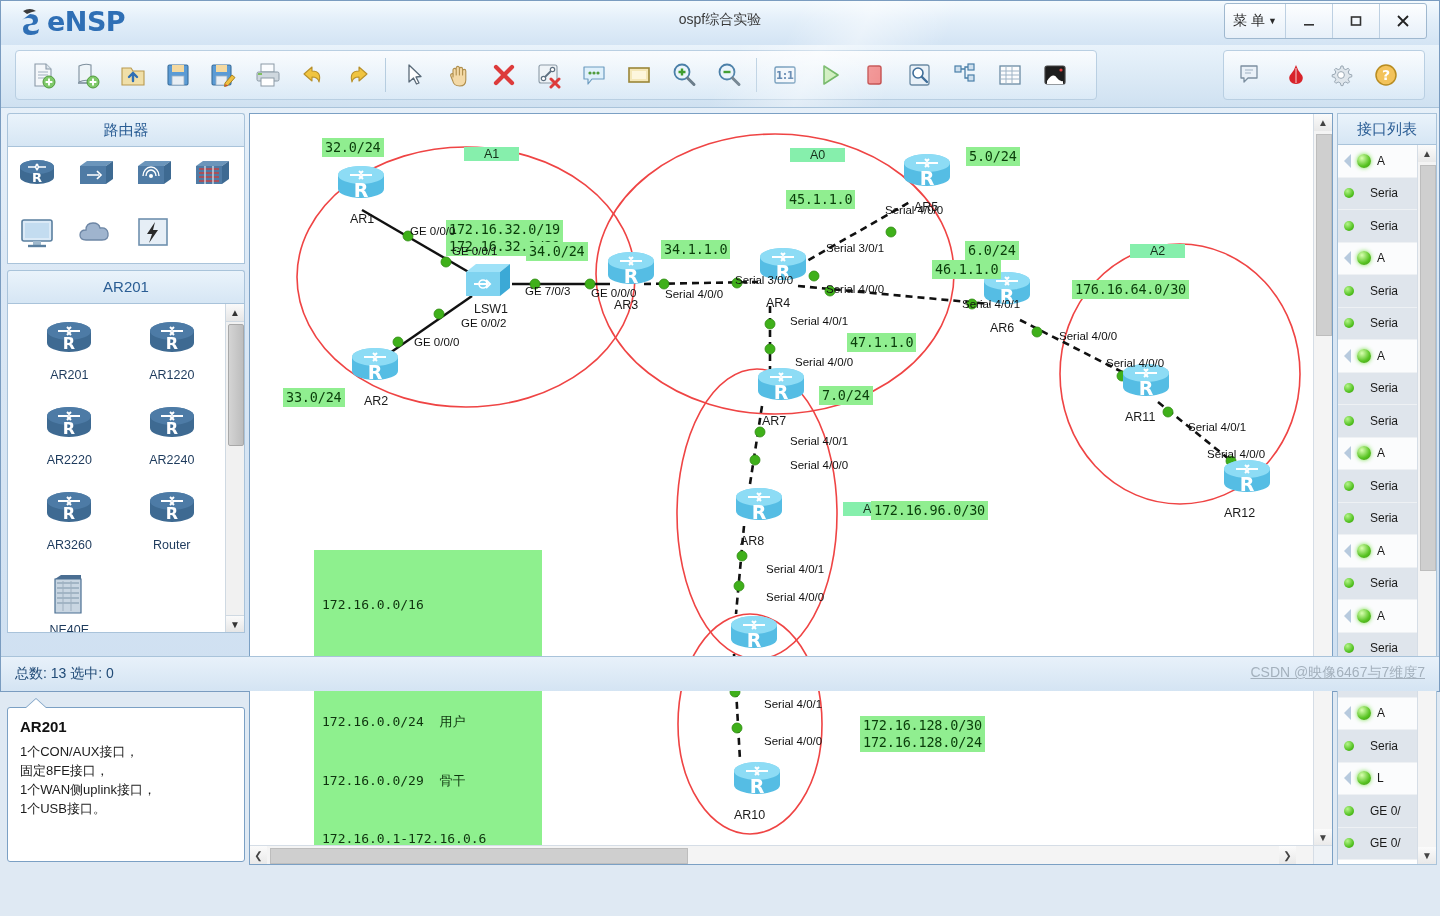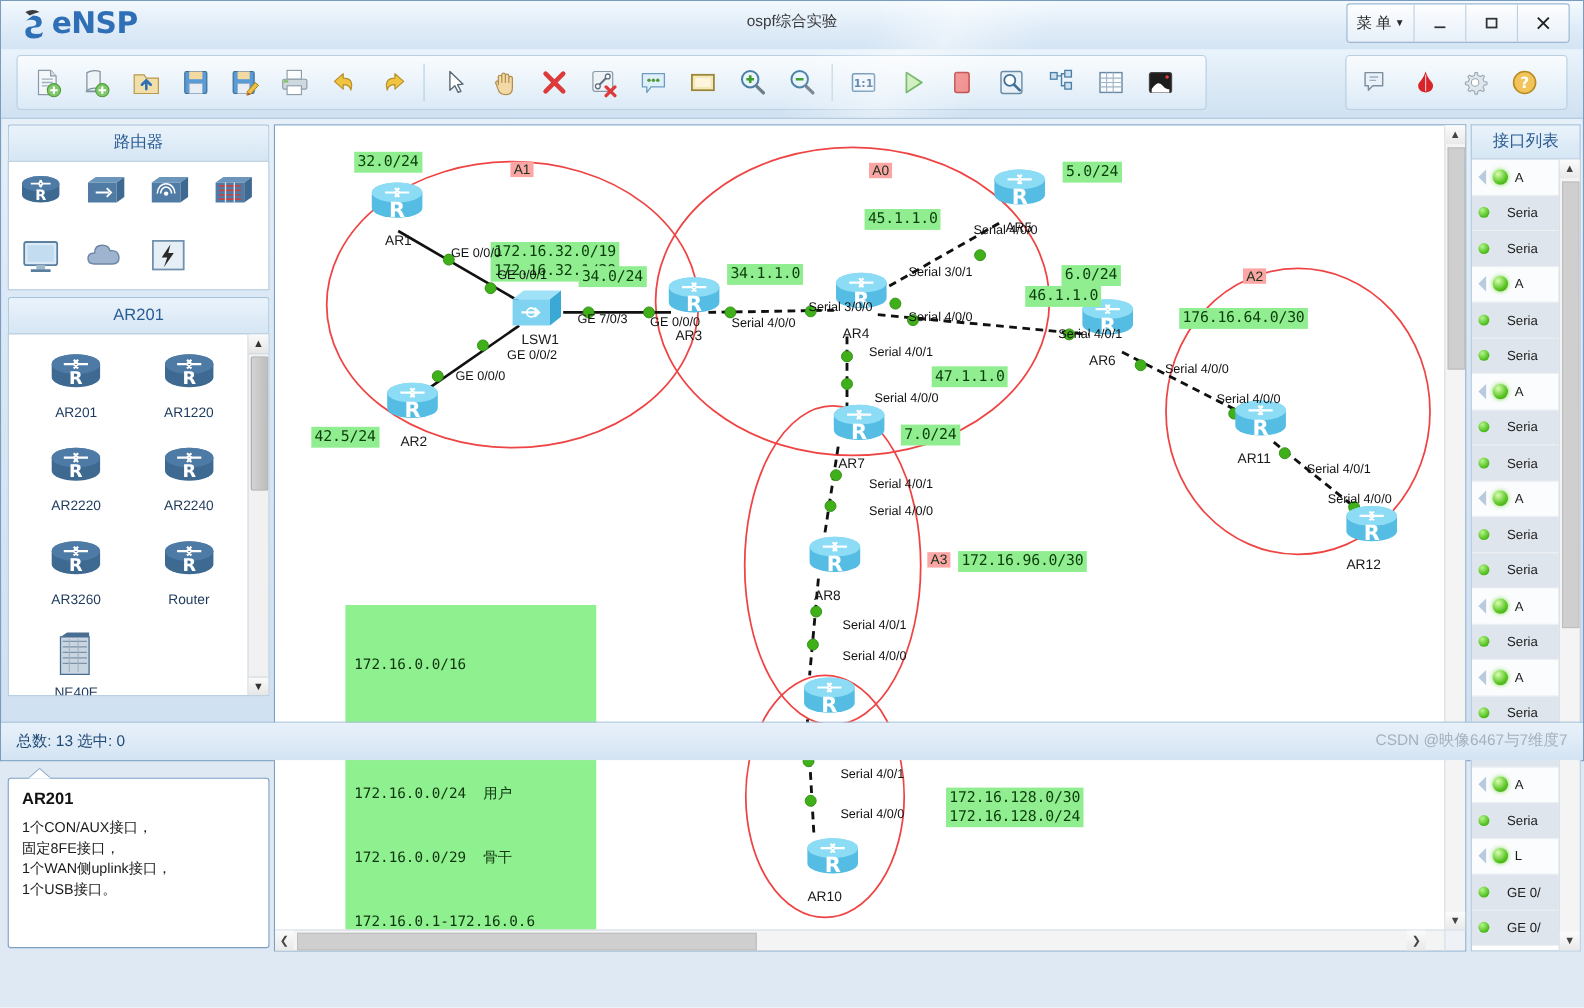--- a/index.html
+++ b/index.html
@@ -165,23 +165,23 @@
     position:absolute;font-size:11.5px;color:#111;white-space:nowrap;
     font-family:"Liberation Sans",sans-serif;
   }
   .tagbox{
     position:absolute;background:#90ee90;color:#0a3d0a;
     font-family:"DejaVu Sans Mono","Liberation Mono",monospace;
     font-size:13.5px;padding:1px 3px;white-space:pre;line-height:17px;
     letter-spacing:-0.2px;
   }
   .tag-small{
-    position:absolute;background:#fca5a5;color:#16301a;
+    position:absolute;background:#86efac;color:#16301a;
     font-family:"Liberation Sans",sans-serif;font-size:12.5px;
-    padding:0px 3px;white-space:nowrap;
+    padding:0px 20px;white-space:nowrap;
   }
   .legend{
     position:absolute;background:#8ef08e;
     font-family:"DejaVu Sans Mono","Liberation Mono",monospace;
     font-size:13px;color:#0e330e;line-height:19.5px;padding:6px 8px;white-space:pre;
   }
 
   
   .right-panel{
     position:absolute;left:1336px;top:112px;width:100px;height:752px;
@@ -226,20 +226,21 @@
   
   .statusbar{
     position:absolute;left:0;bottom:0;width:100%;height:34px;
     background:linear-gradient(180deg,#e8f1fa,#d4e4f3);
     border-top:1px solid #a9c3da;
   }
   .status-text{position:absolute;left:14px;top:8px;font-size:14px;color:#214b77;}
   .watermark{
     position:absolute;right:14px;top:7px;font-size:14px;color:#9aa7b3;opacity:.85;
     white-space:nowrap;
+    text-decoration:underline;
   }
 </style>
 </head>
 <body>
 
 <div id="app">
 
   <div class="titlebar">
     <div class="logo">
       <span class="logo-mark">
@@ -845,21 +846,21 @@
       </div>
       <div class="node-label" style="left:974px;top:392px;">AR12</div>
 
       <div class="tag-small" style="left:214px;top:33px;">A1</div>
       <div class="tag-small" style="left:540px;top:34px;">A0</div>
       <div class="tag-small" style="left:880px;top:130px;">A2</div>
       <div class="tag-small" style="left:593px;top:388px;">A3</div>
       <div class="tag-small" style="left:597px;top:549px;">A4</div>
 
       <div class="tagbox" style="left:72px;top:24px;">32.0/24</div>
-      <div class="tagbox" style="left:33px;top:274px;">42.5/24</div>
+      <div class="tagbox" style="left:33px;top:274px;">33.0/24</div>
       <div class="tagbox" style="left:196px;top:106px;">172.16.32.0/19
 172.16.32.1/29</div>
       <div class="tagbox" style="left:276px;top:128px;">34.0/24</div>
       <div class="tagbox" style="left:411px;top:126px;">34.1.1.0</div>
       <div class="tagbox" style="left:536px;top:76px;">45.1.1.0</div>
       <div class="tagbox" style="left:716px;top:33px;">5.0/24</div>
       <div class="tagbox" style="left:682px;top:146px;">46.1.1.0</div>
       <div class="tagbox" style="left:715px;top:127px;">6.0/24</div>
       <div class="tagbox" style="left:597px;top:219px;">47.1.1.0</div>
       <div class="tagbox" style="left:569px;top:272px;">7.0/24</div>

